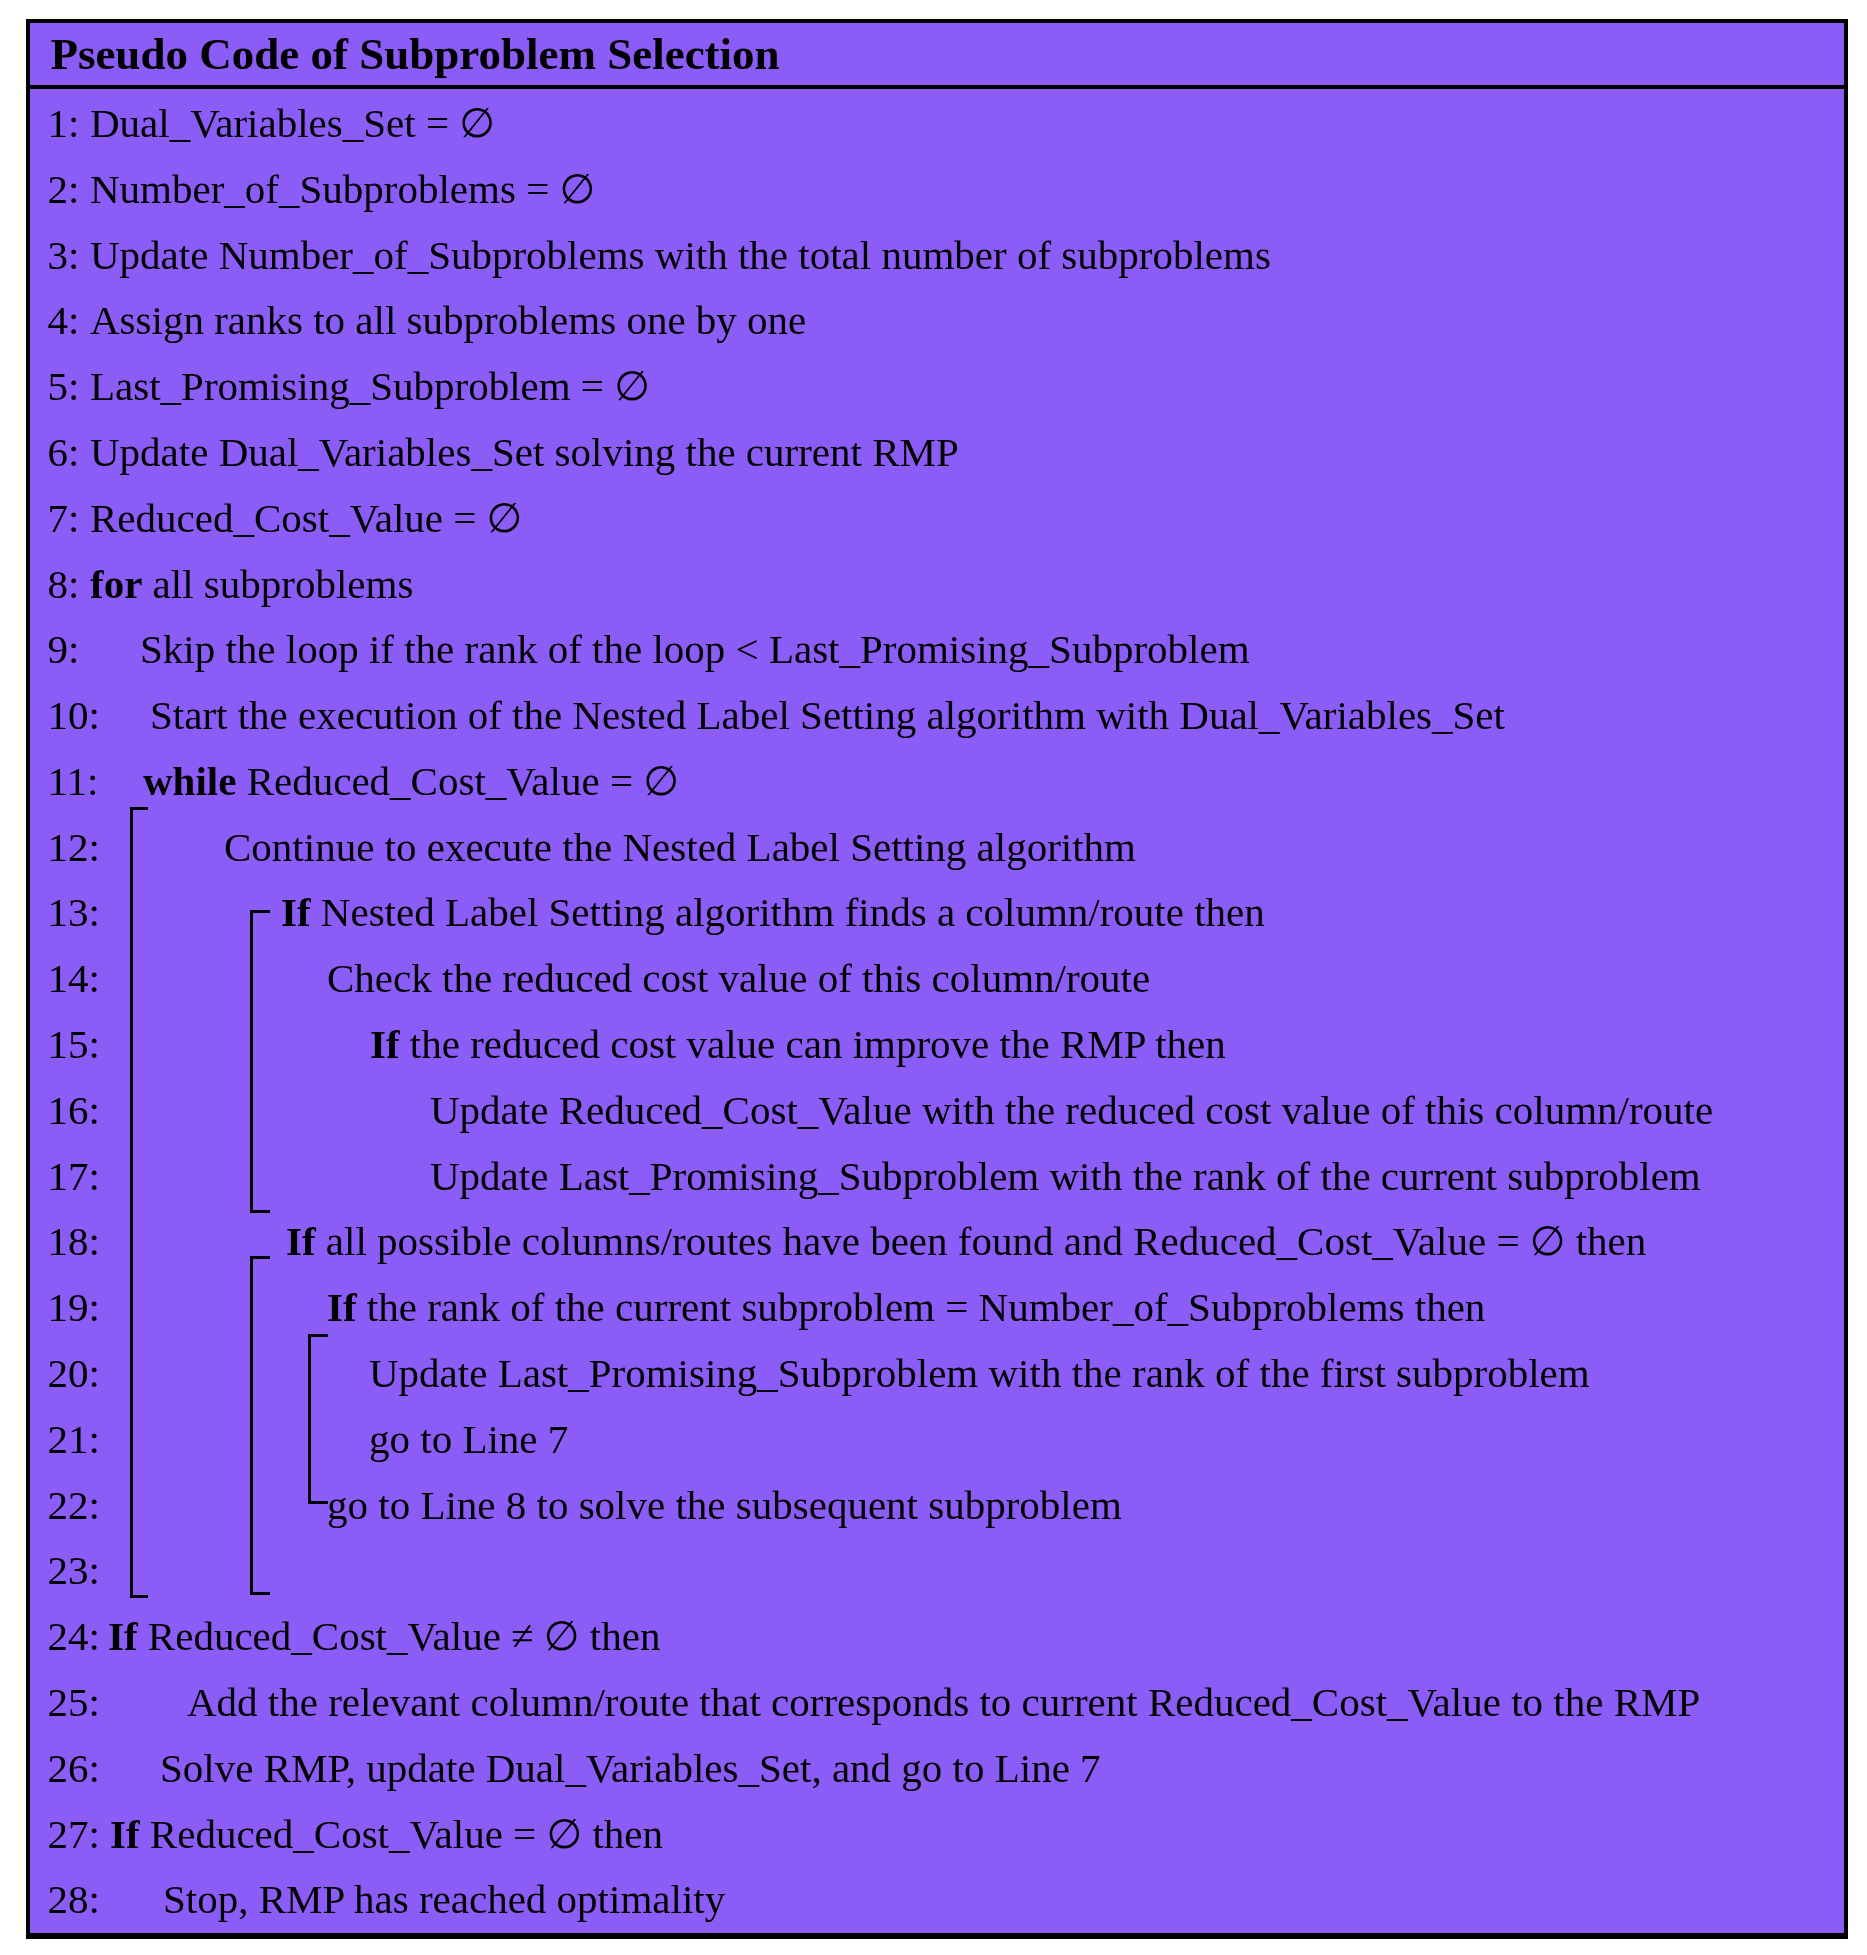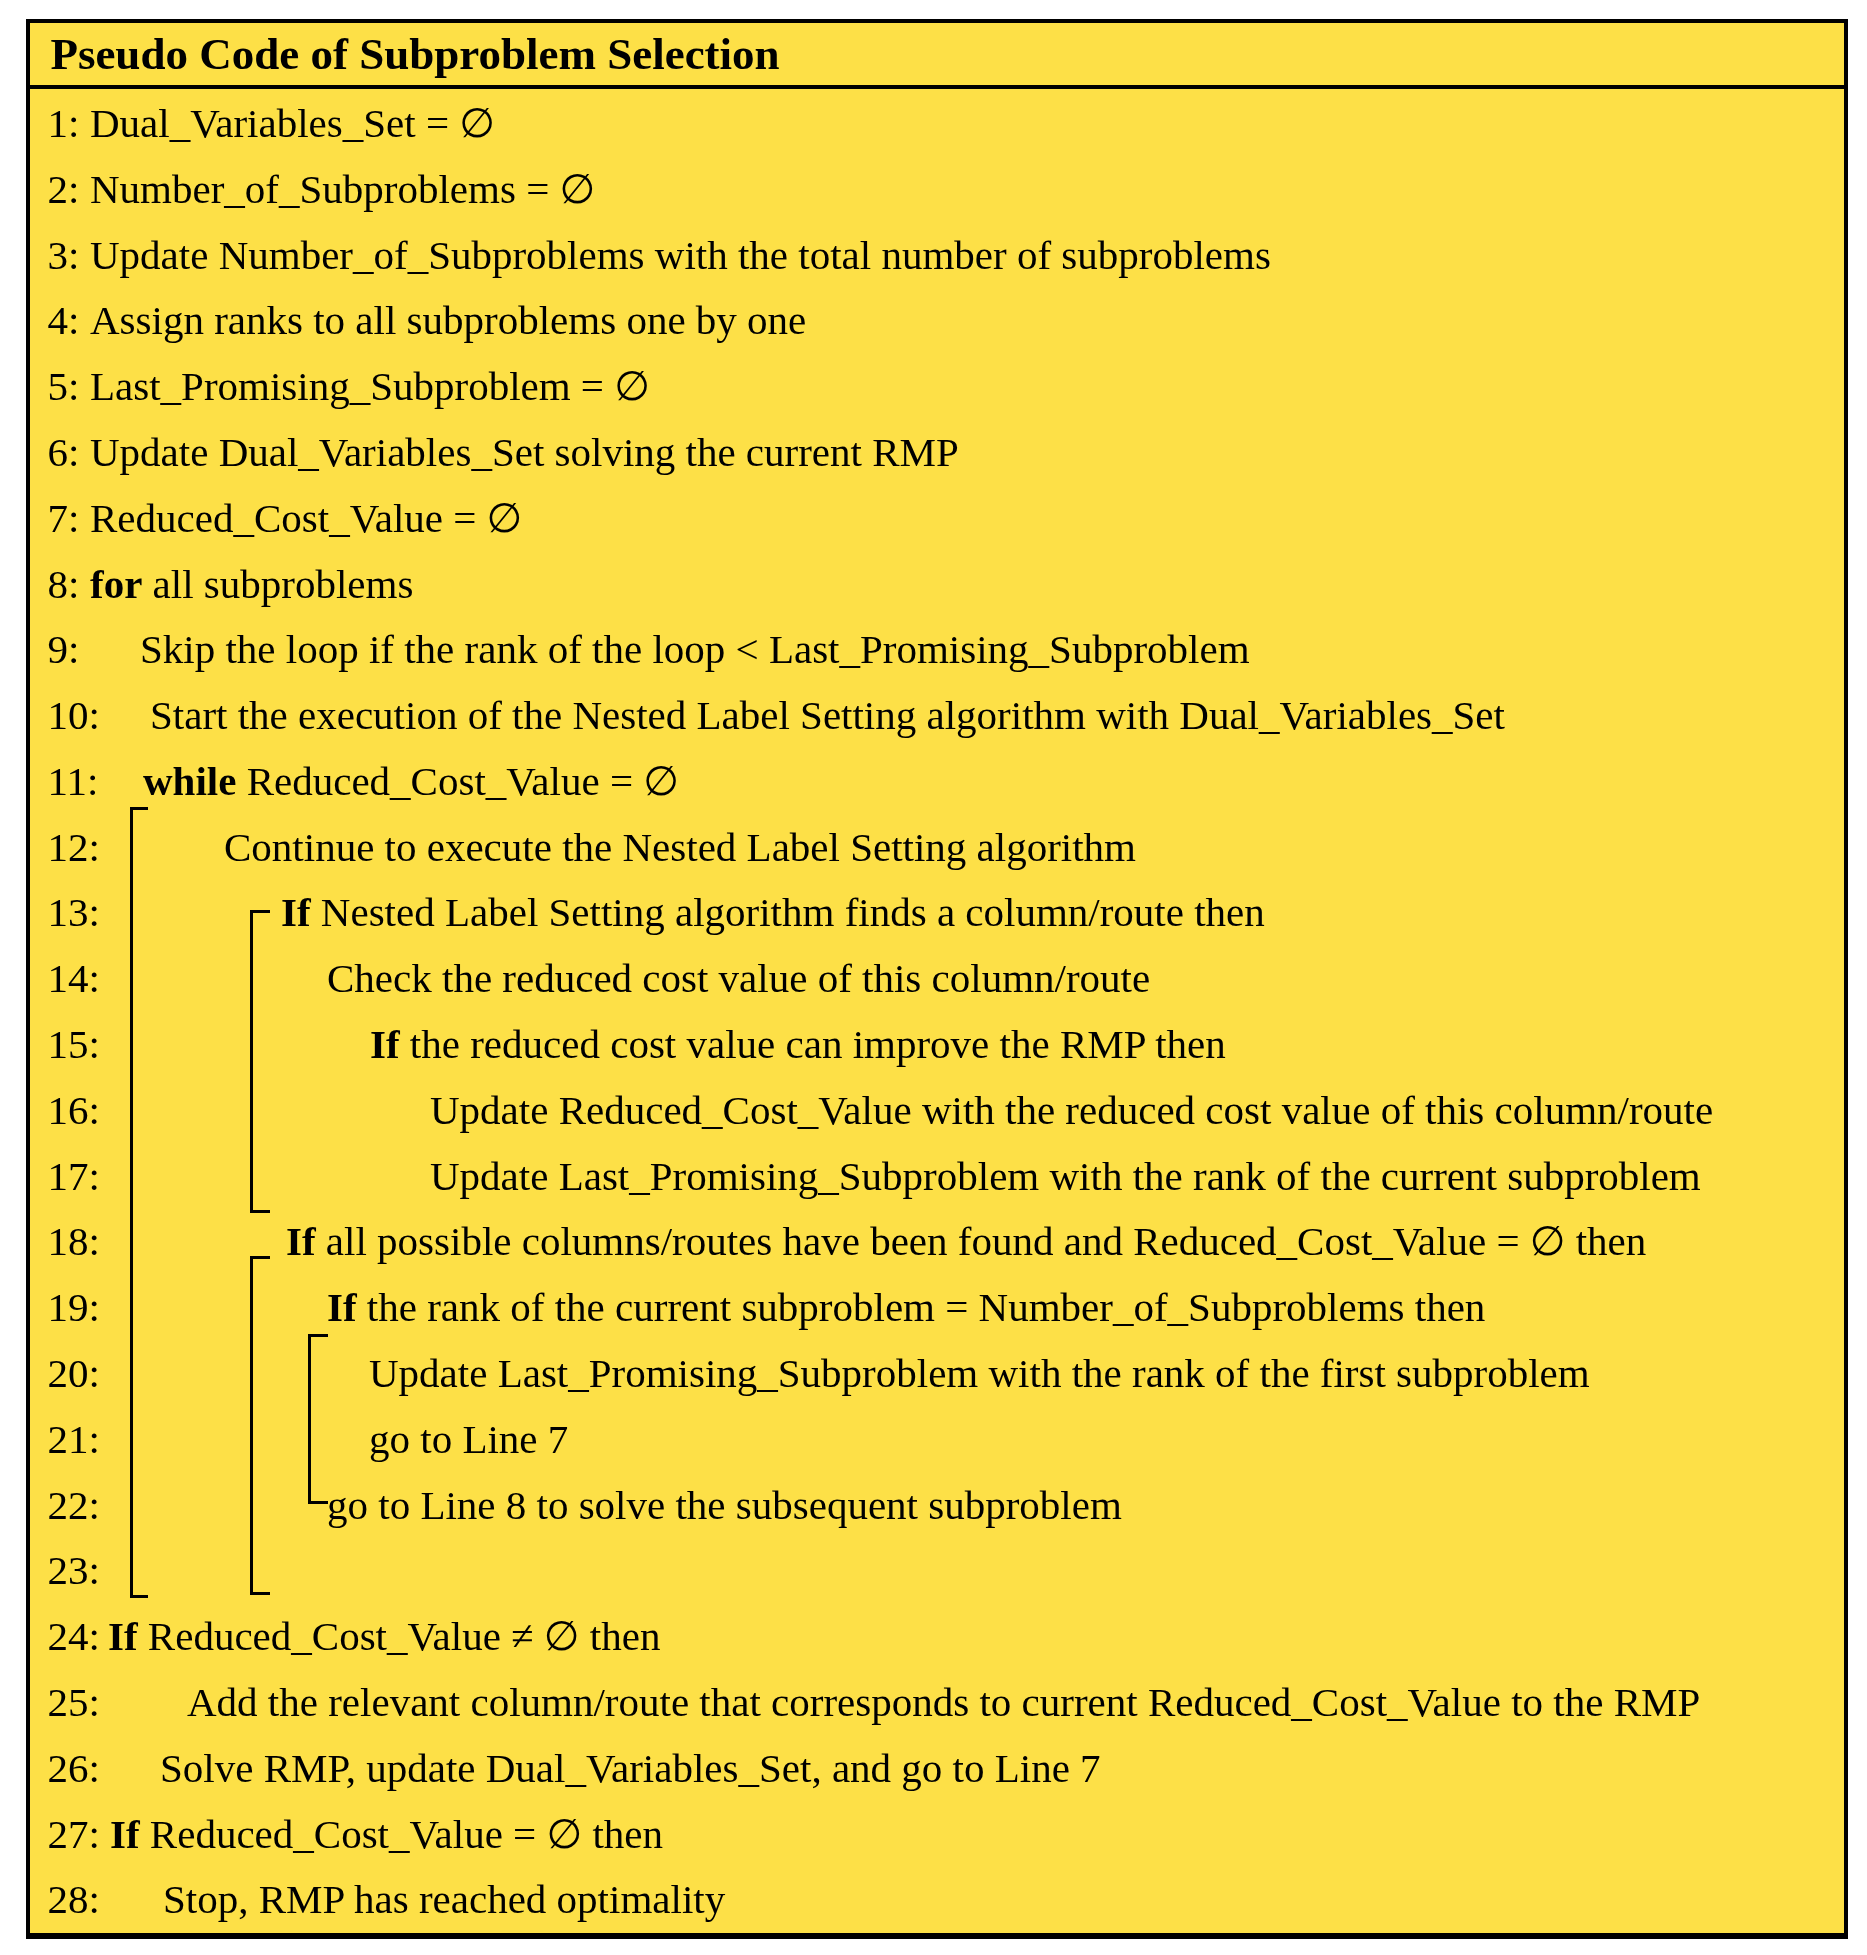--- a/index.html
+++ b/index.html
@@ -17,21 +17,21 @@
   }
   .frame {
     position: absolute;
     left: 26px;
     top: 19.4px;
     width: 1822px;
     height: 1920px;
     border: 4.9px solid #000000;
     border-bottom-width: 6.3px;
     box-sizing: border-box;
-    background: #fde047;
+    background: #8b5cf6;
   }
   .titlebar {
     height: 62px;
     border-bottom: 4.9px solid #000000;
     display: flex;
     align-items: center;
     padding-left: 20.4px;
   }
   .title-text {
     font-size: 45px;

